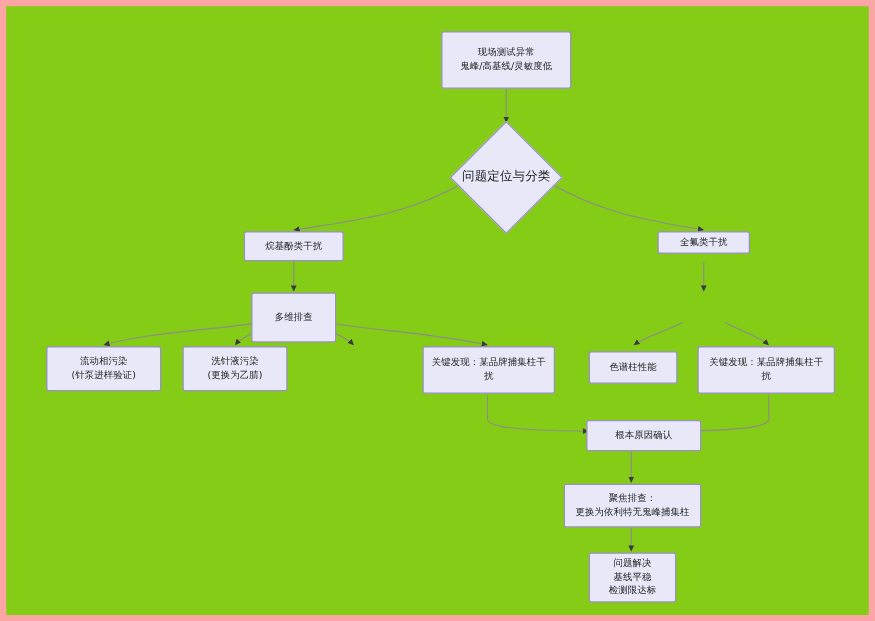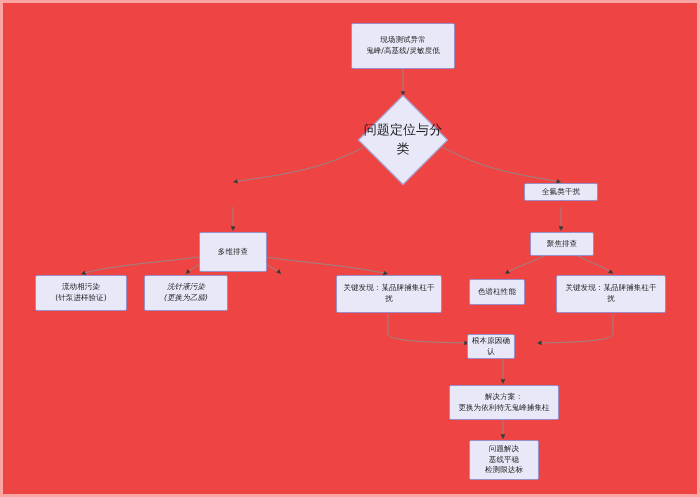--- a/index.html
+++ b/index.html
@@ -4,22 +4,22 @@
 <style>
   html, body {
     margin: 0;
     padding: 0;
     background: #ffffff;
   }
   #canvas {
     position: relative;
     width: 700px;
     height: 497px;
-    background: #ef4444;
-    border: 3px solid #fca5a5;
+    background: #84cc16;
+    border: 5px solid #fca5a5;
     box-sizing: border-box;
     overflow: hidden;
     font-family: "DejaVu Sans", "Liberation Sans", sans-serif;
   }
   #edge-layer {
     position: absolute;
     left: 0;
     top: 0;
     width: 700px;
     height: 497px;
@@ -58,21 +58,21 @@
     margin-top: -32px;
     background: #e8e8f8;
     border: 1px solid #9a8fc6;
     transform: rotate(45deg);
     box-sizing: border-box;
     z-index: -1;
   }
   .diamond-label {
     position: relative;
     z-index: 1;
-    font-size: 13px;
+    font-size: 10px;
     line-height: 1.45;
     white-space: pre-line;
   }
 </style>
 </head>
 <body>
 
 <div id="canvas">
 
   <svg id="edge-layer" viewBox="0 0 700 497" xmlns="http://www.w3.org/2000/svg">
@@ -111,44 +111,44 @@
   </svg>
 
   <div class="node" style="left:348px; top:20px; width:104px; height:46px;">现场测试异常
 鬼峰/高基线/灵敏度低</div>
 
   <div class="node diamond" style="left:355px; top:92px; width:90px; height:90px;">
     <span class="diamond-shape"></span>
     <span class="diamond-label">问题定位与分类</span>
   </div>
 
+  <div class="node" style="left:190px; top:180px; width:80px; height:24px;">烷基酚类干扰</div>
 
   <div class="node" style="left:521px; top:180px; width:74px; height:18px;">全氟类干扰</div>
 
   <div class="node" style="left:196px; top:229px; width:68px; height:40px;">多维排查</div>
 
-  <div class="node" style="left:527px; top:229px; width:64px; height:24px;">聚焦排查</div>
 
   <div class="node" style="left:32px; top:272px; width:92px; height:36px;">流动相污染
 (针泵进样验证)</div>
 
-  <div class="node" style="left:141px; top:272px; width:84px; height:36px;font-style:italic;">洗针液污染
+  <div class="node" style="left:141px; top:272px; width:84px; height:36px;">洗针液污染
 (更换为乙腈)</div>
 
 
   <div class="node" style="left:333px; top:272px; width:106px; height:38px;">关键发现：某品牌捕集柱干
 扰</div>
 
-  <div class="node" style="left:466px; top:276px; width:56px; height:26px;">色谱柱性能</div>
+  <div class="node" style="left:466px; top:276px; width:71px; height:26px;">色谱柱性能</div>
 
   <div class="node" style="left:553px; top:272px; width:110px; height:38px;">关键发现：某品牌捕集柱干
 扰</div>
 
-  <div class="node" style="left:464px; top:331px; width:48px; height:25px;">根本原因确认</div>
+  <div class="node" style="left:464px; top:331px; width:92px; height:25px;">根本原因确认</div>
 
-  <div class="node" style="left:446px; top:382px; width:110px; height:35px;">解决方案：
+  <div class="node" style="left:446px; top:382px; width:110px; height:35px;">聚焦排查：
 更换为依利特无鬼峰捕集柱</div>
 
   <div class="node" style="left:466px; top:437px; width:70px; height:40px;">问题解决
 基线平稳
 检测限达标</div>
 
 </div>
 
 </body></html>

